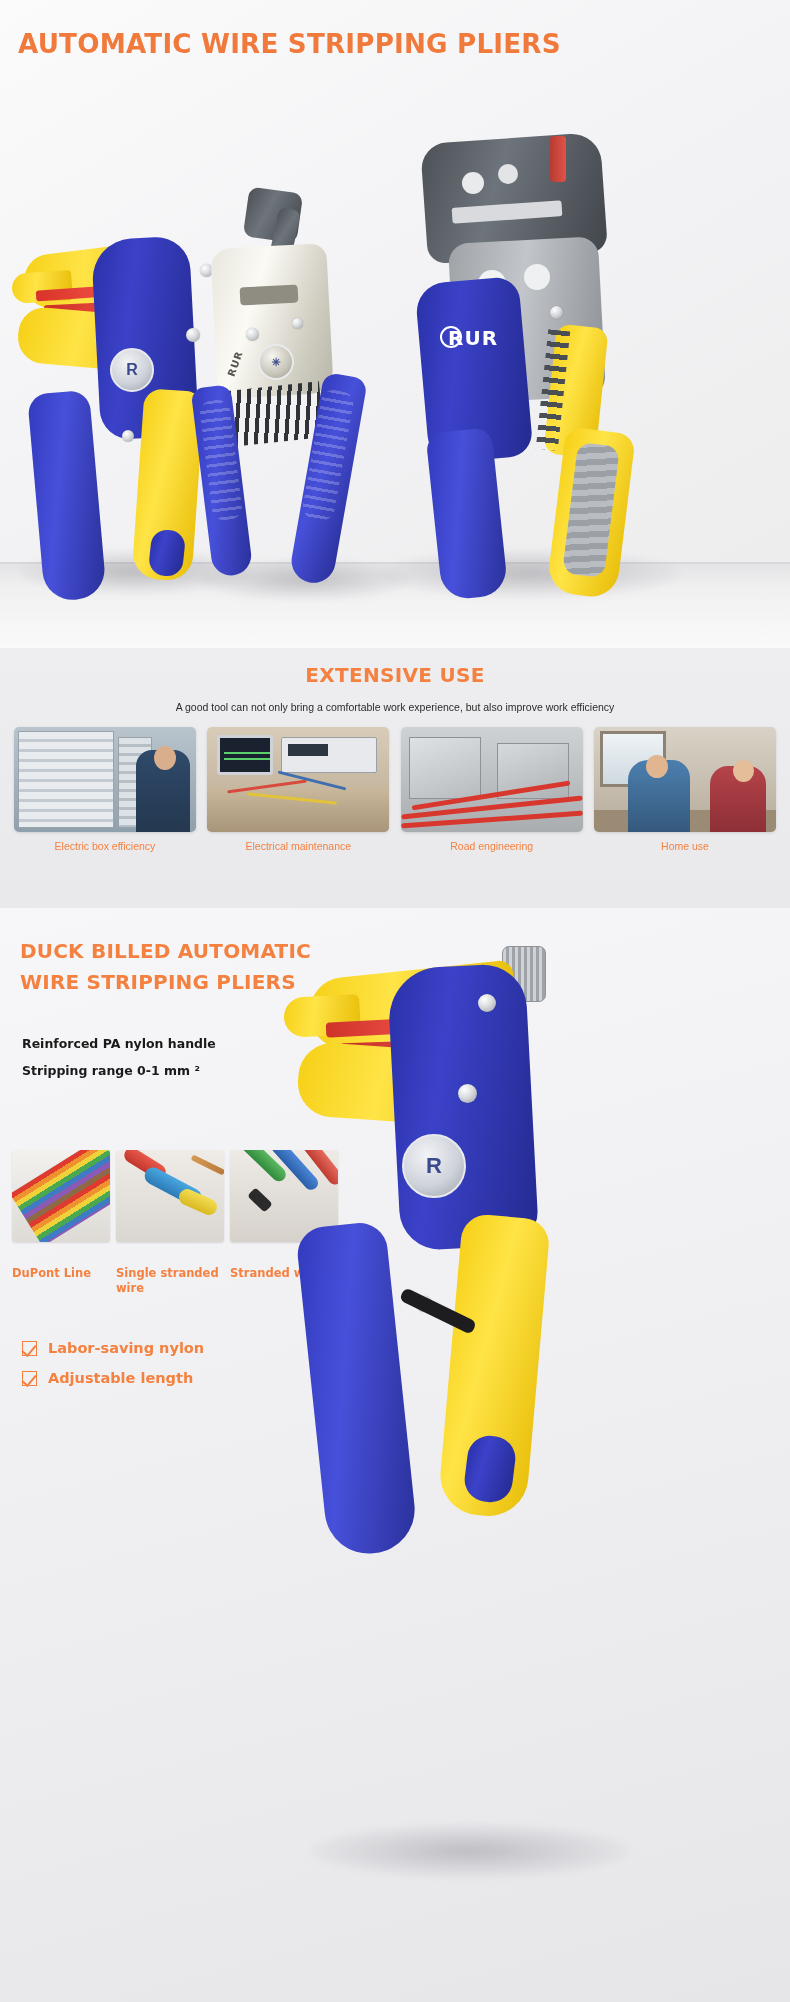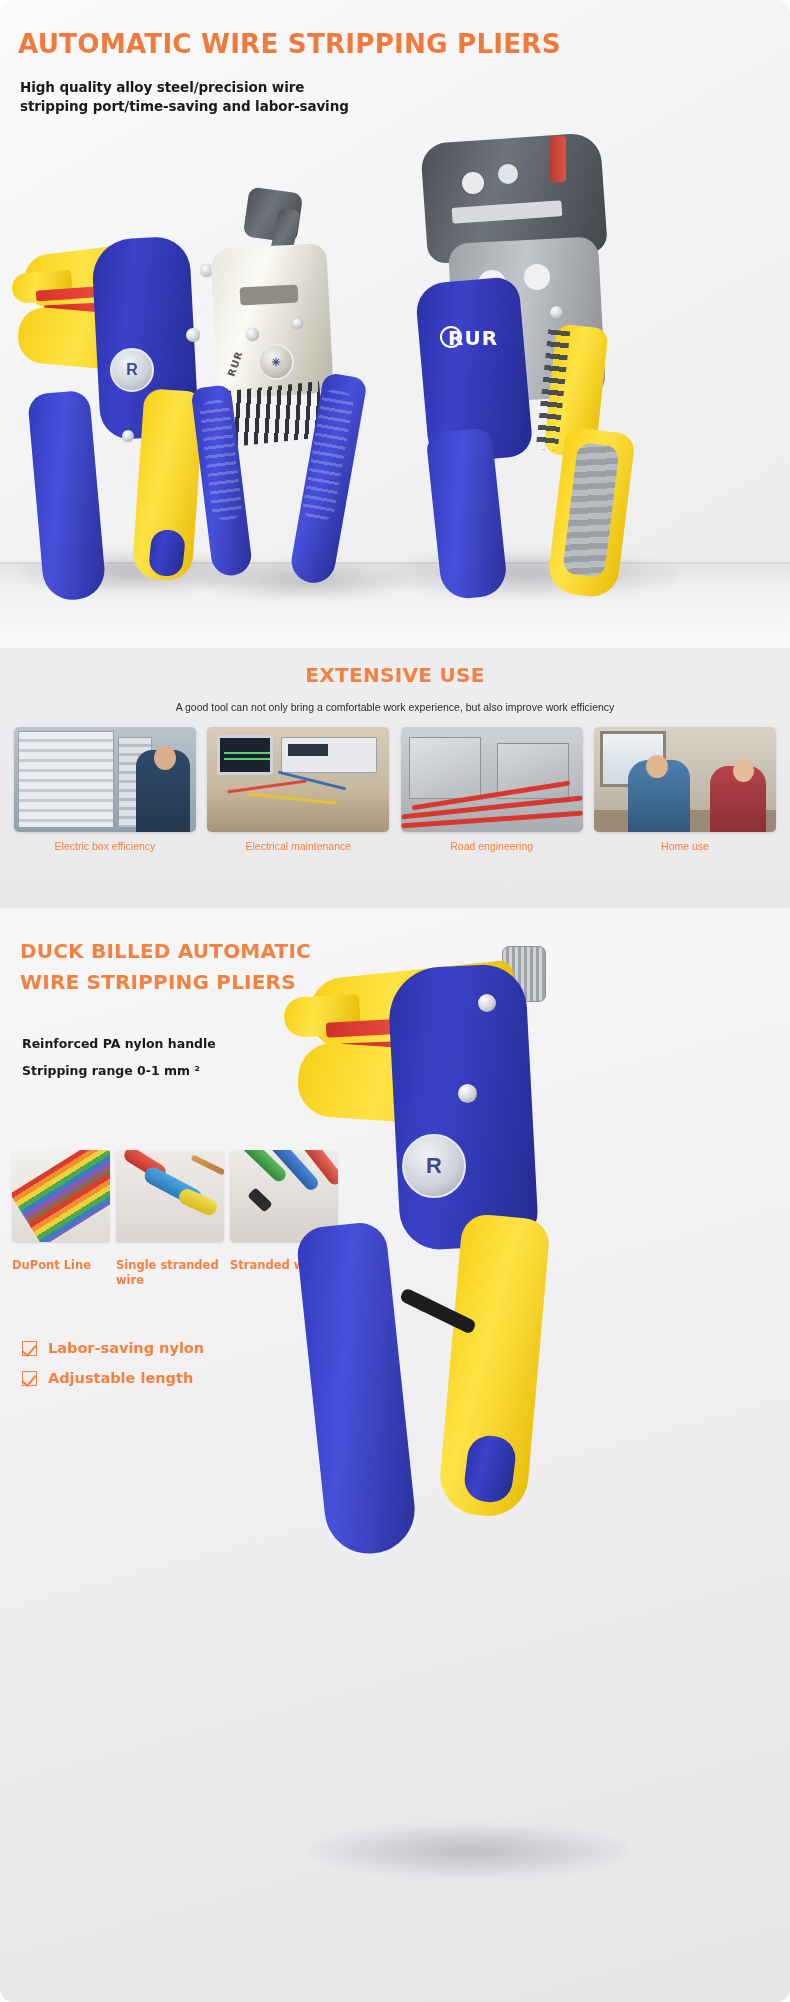--- a/index.html
+++ b/index.html
@@ -1,21 +1,21 @@
 <!DOCTYPE html>
 <html><head>
 <meta charset="utf-8">
 <style>
   * { box-sizing: border-box; margin: 0; padding: 0; }
   html, body {
     width: 790px;
     background: #ffffff;
     font-family: "Liberation Sans", sans-serif;
   }
-  .page { width: 790px; position: relative; overflow: hidden; border-radius: 13px; }
+  .page { width: 790px; position: relative; overflow: hidden; }
 
   
   .hero {
     position: relative;
     width: 790px;
     height: 648px;
     background: linear-gradient(150deg,#fbfbfc 0%, #f3f3f5 45%, #ececed 100%);
     overflow: hidden;
   }
   .hero-title {
@@ -195,21 +195,21 @@
   }
   .spec1 { top: 120px; margin-top: 8px; }
   .spec2 { top: 155px; }
 
   .wire-row { position: absolute; left: 12px; top: 242px; width: 330px; }
   .wire-imgs { display: flex; gap: 6px; }
   .wire-img { height: 92px; border-radius: 3px; position: relative; overflow: hidden; box-shadow: 0 1px 2px rgba(0,0,0,.12); }
   .wi1 { width: 98px; background: linear-gradient(180deg,#f2f1ee,#dedbd6); }
   .wi2 { width: 108px; background: linear-gradient(180deg,#efece8,#dad6d0); }
   .wi3 { width: 108px; background: linear-gradient(180deg,#eeeae5,#d6d1cb); }
-  .wire-caps { display: flex; gap: 6px; padding-top: 16px; }
+  .wire-caps { display: flex; gap: 6px; padding-top: 24px; }
   .wire-cap {
     font-size: 11.5px; font-weight: bold; color: #f4813f;
     line-height: 15px; font-family: "DejaVu Sans", sans-serif;
   }
   .wc1 { width: 98px; }
   .wc2 { width: 108px; }
   .wc3 { width: 108px; }
 
   .feature-list { position: absolute; left: 22px; top: 432px; }
   .feature-row { display: flex; align-items: center; margin-bottom: 14px; }
@@ -234,24 +234,20 @@
     font-family: "DejaVu Sans", sans-serif;
   }
 </style>
 </head>
 <body>
 
 <div class="page">
 
   <section class="hero">
     <div class="hero-title">AUTOMATIC WIRE STRIPPING PLIERS</div>
-    <div class="hero-sub">
-      <div>High quality alloy steel/precision wire</div>
-      <div>stripping port/time-saving and labor-saving</div>
-    </div>
 
     <div class="hero-stage">
       <div class="floor"></div>
 
       <div class="shadow-blob" style="left:20px;  top:430px; width:230px; height:44px;"></div>
       <div class="shadow-blob" style="left:200px; top:440px; width:210px; height:40px;"></div>
       <div class="shadow-blob" style="left:380px; top:430px; width:300px; height:48px;"></div>
 
       <div class="tool" style="left:10px; top:60px; width:240px; height:420px;">
 

